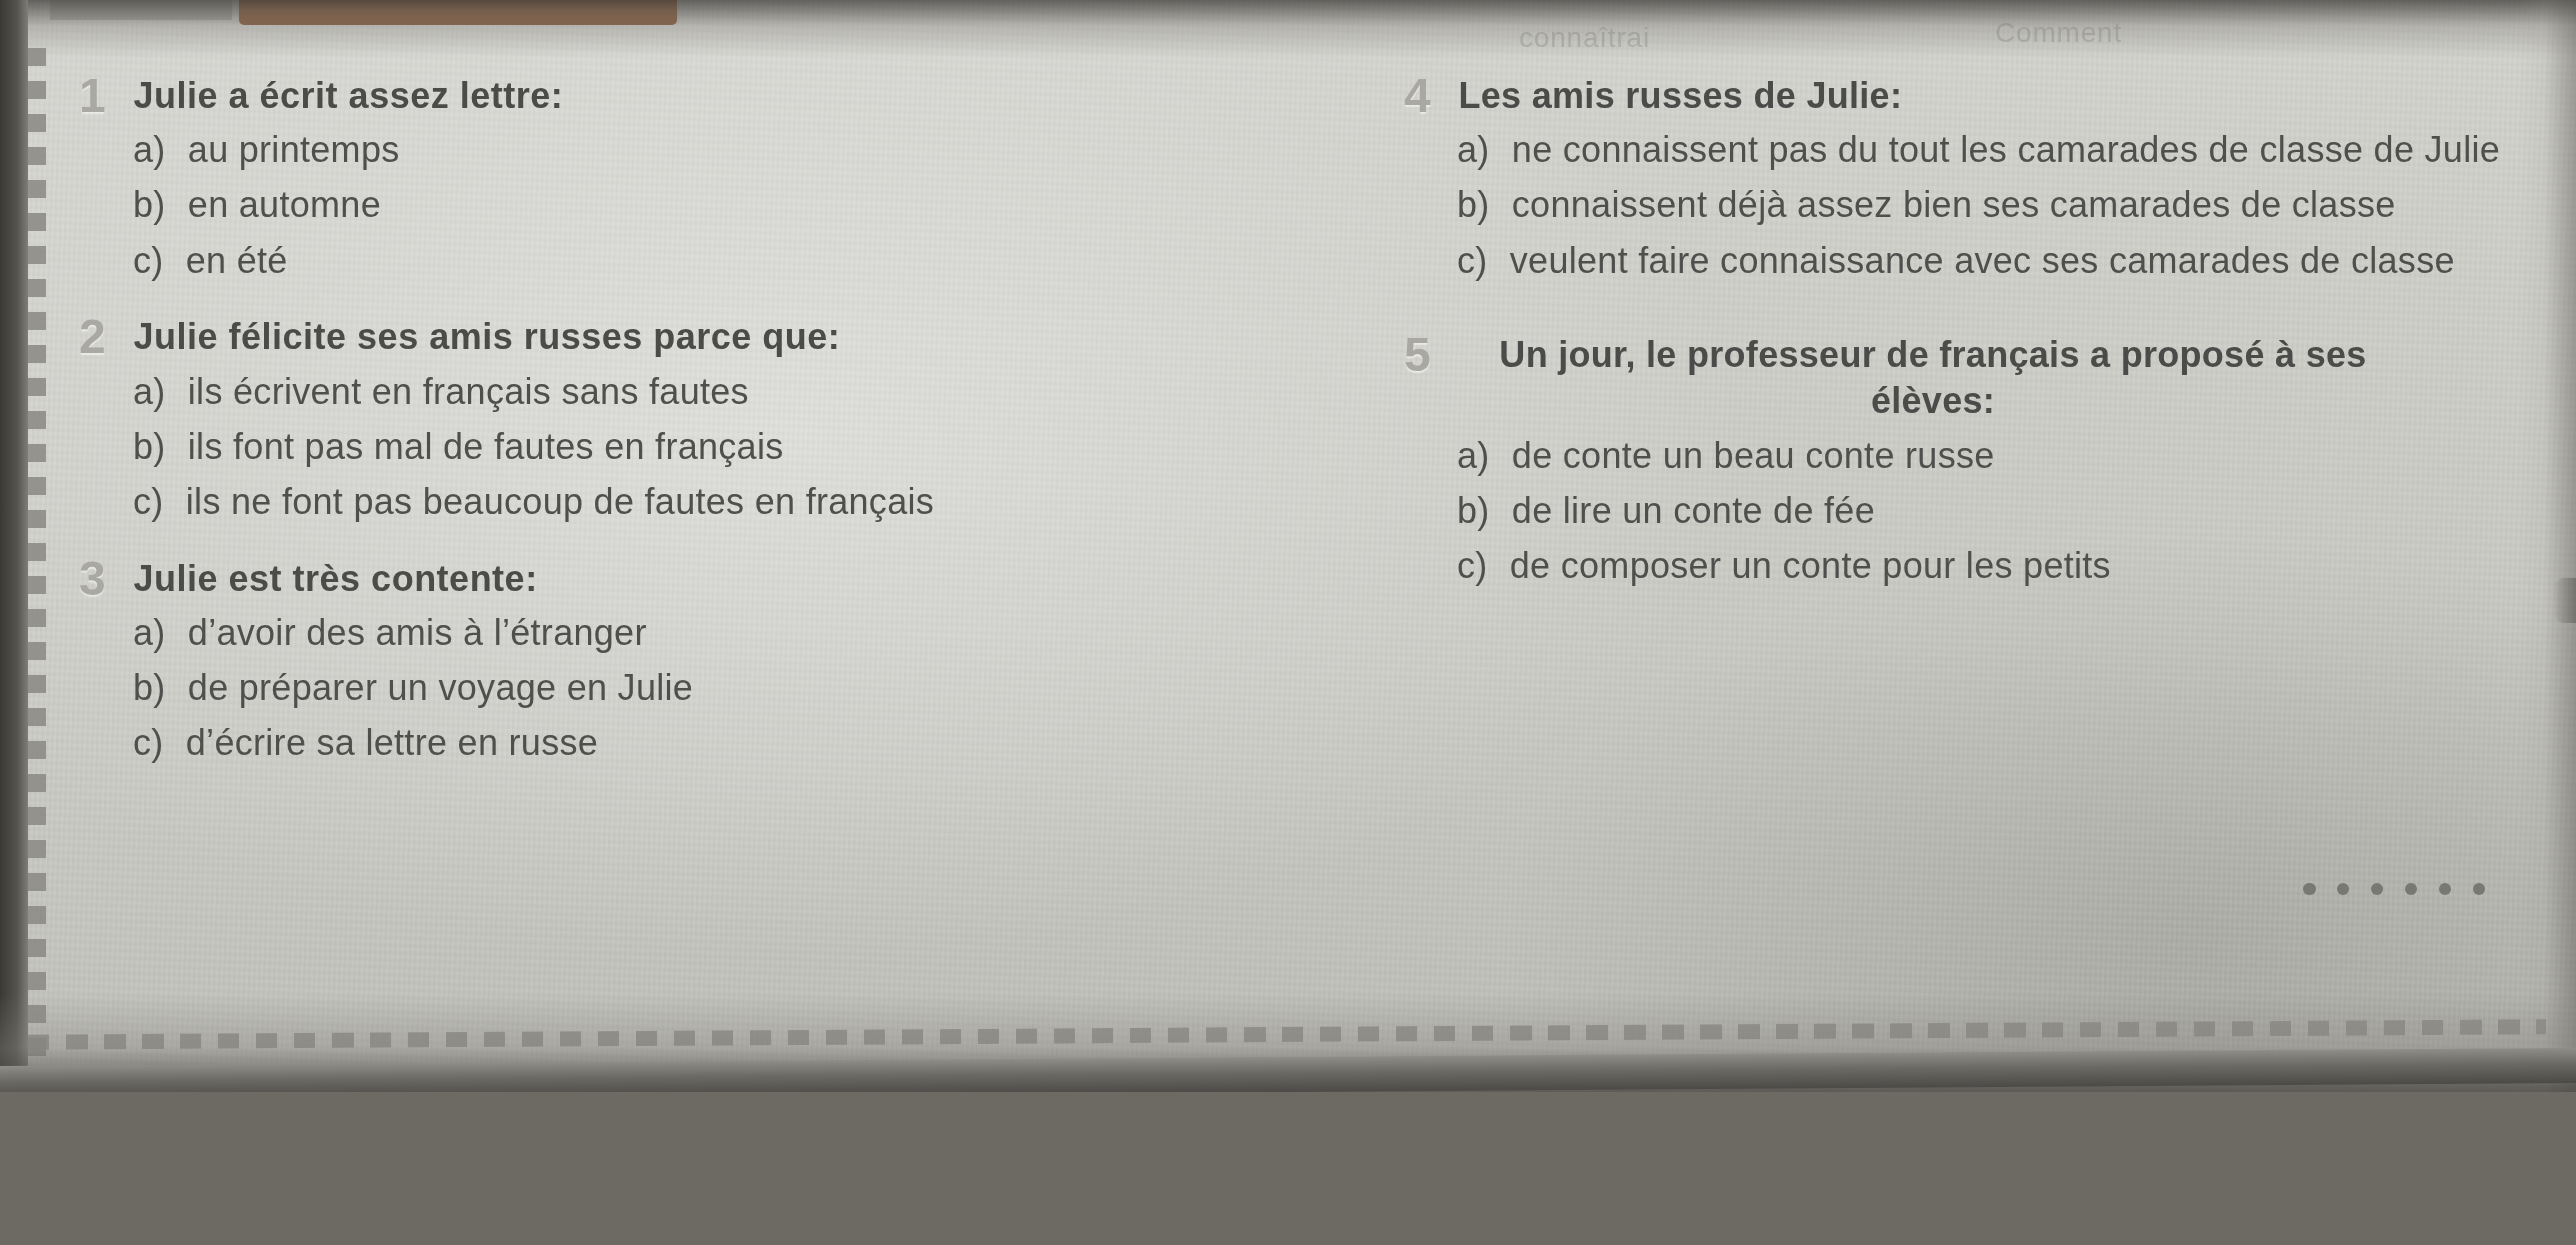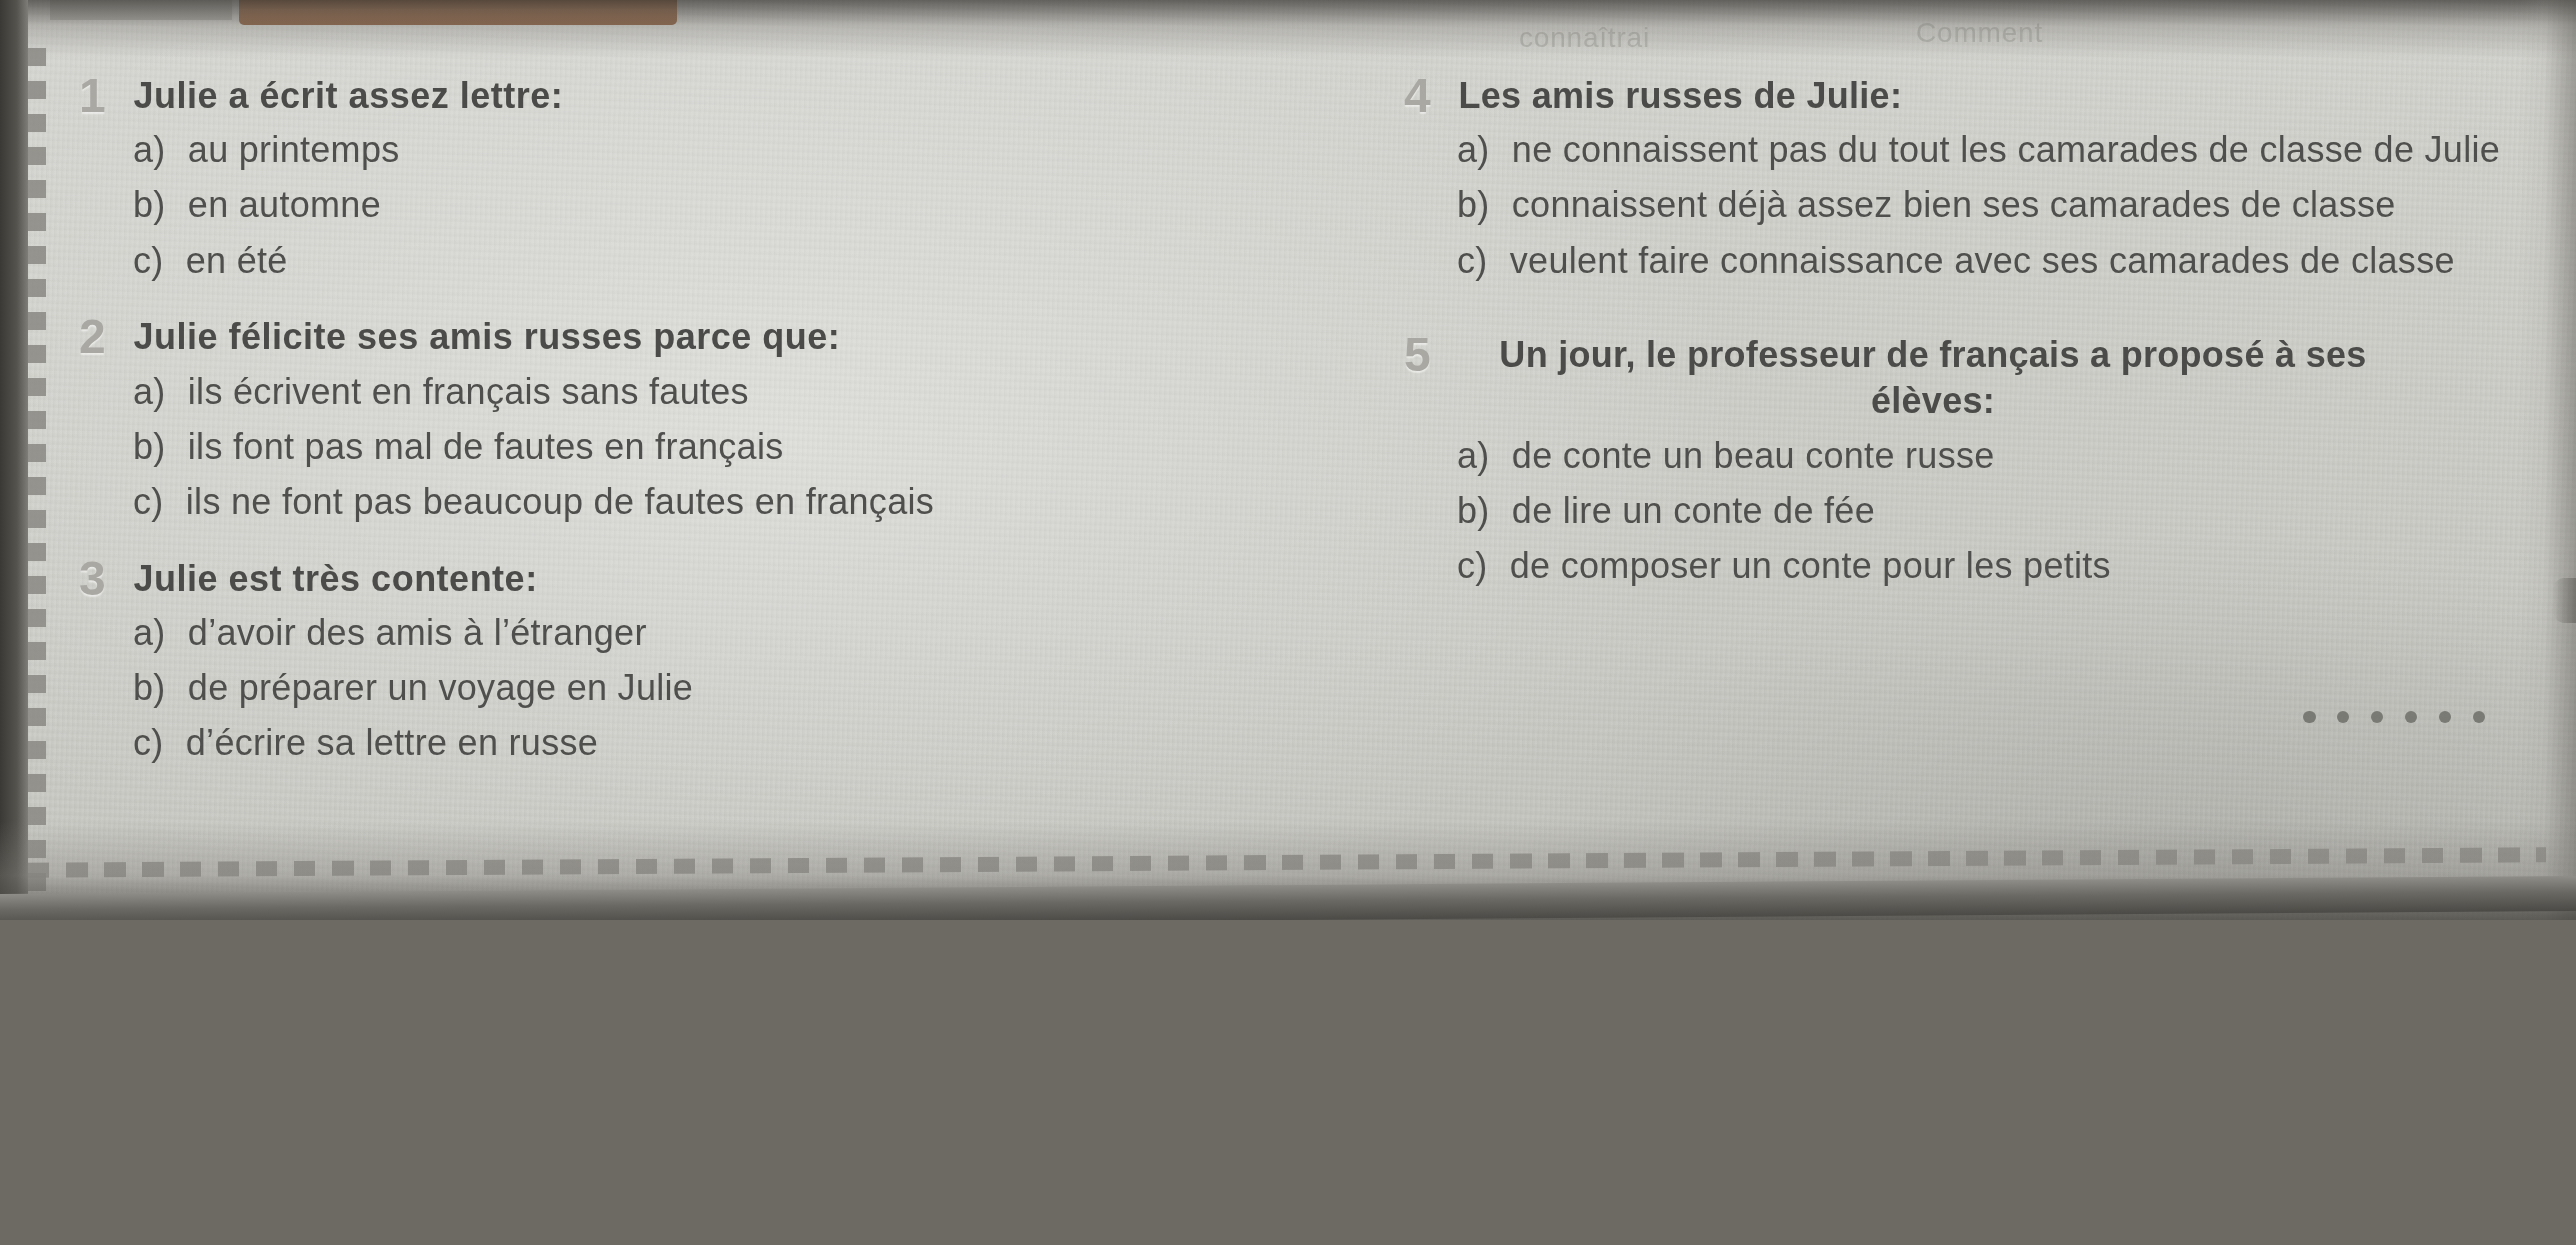--- a/index.html
+++ b/index.html
@@ -3,21 +3,21 @@
 <meta charset="utf-8">
 <style>
   html, body {
     margin: 0;
     padding: 0;
     background: #6d6a63;
   }
   .page {
     position: relative;
     width: 2576px;
-    height: 920px;
+    height: 1092px;
     overflow: hidden;
     font-family: "Liberation Sans", sans-serif;
     background: #b9b8b4;
   }
 
   
   .paper {
     position: absolute;
     left: 0; top: 0;
     width: 2576px; height: 1246px;
@@ -190,21 +190,21 @@
 <div class="page">
 
   <div class="paper"></div>
   <div class="paper-grain"></div>
 
   <div class="top-tab-2"></div>
   <div class="top-tab"></div>
   <div class="top-shadow"></div>
 
   <div class="ghost" style="left:1519px; top:21.5px;">connaîtrai</div>
-  <div class="ghost" style="left:1916px; top:16.5px;">Comment</div>
+  <div class="ghost" style="left:1995px; top:16.5px;">Comment</div>
 
   <div class="left-strip"></div>
   <div class="left-dashes"></div>
   <div class="bottom-dashes"></div>
   <div class="right-edge-fold"></div>
   <div class="corner-mark"></div>
 
   <div class="cols">
 
     <div class="col col-left">

